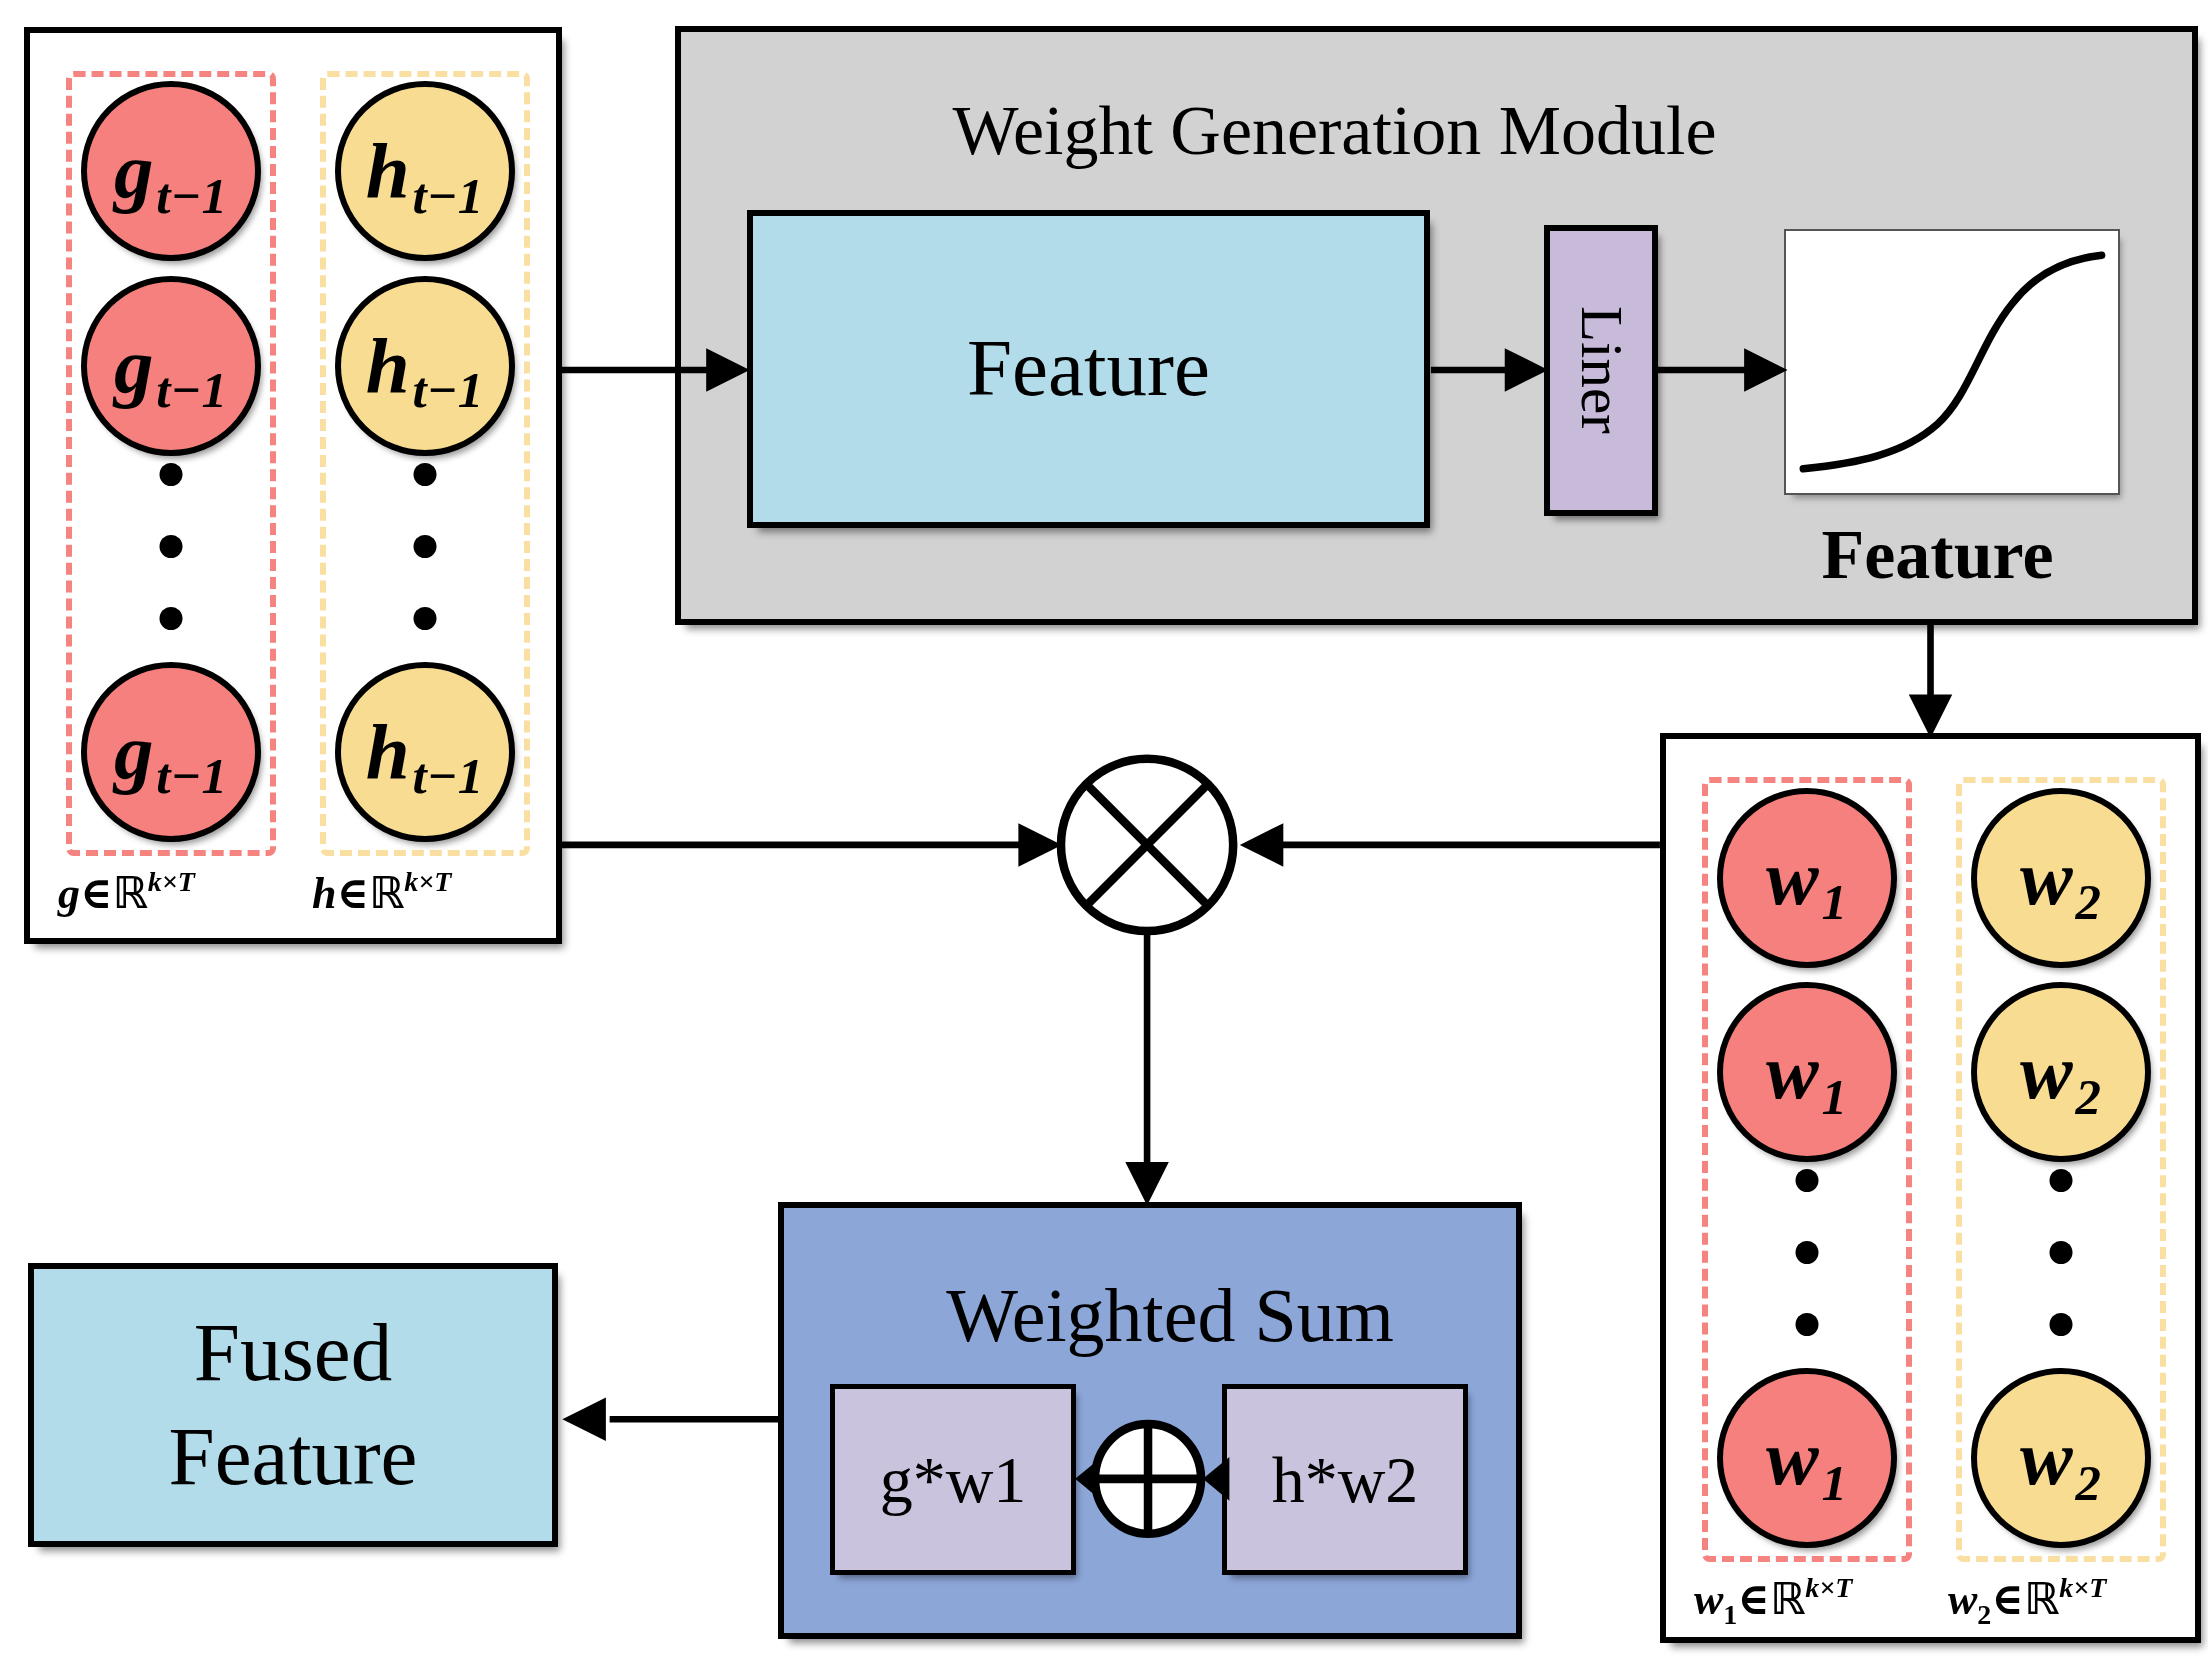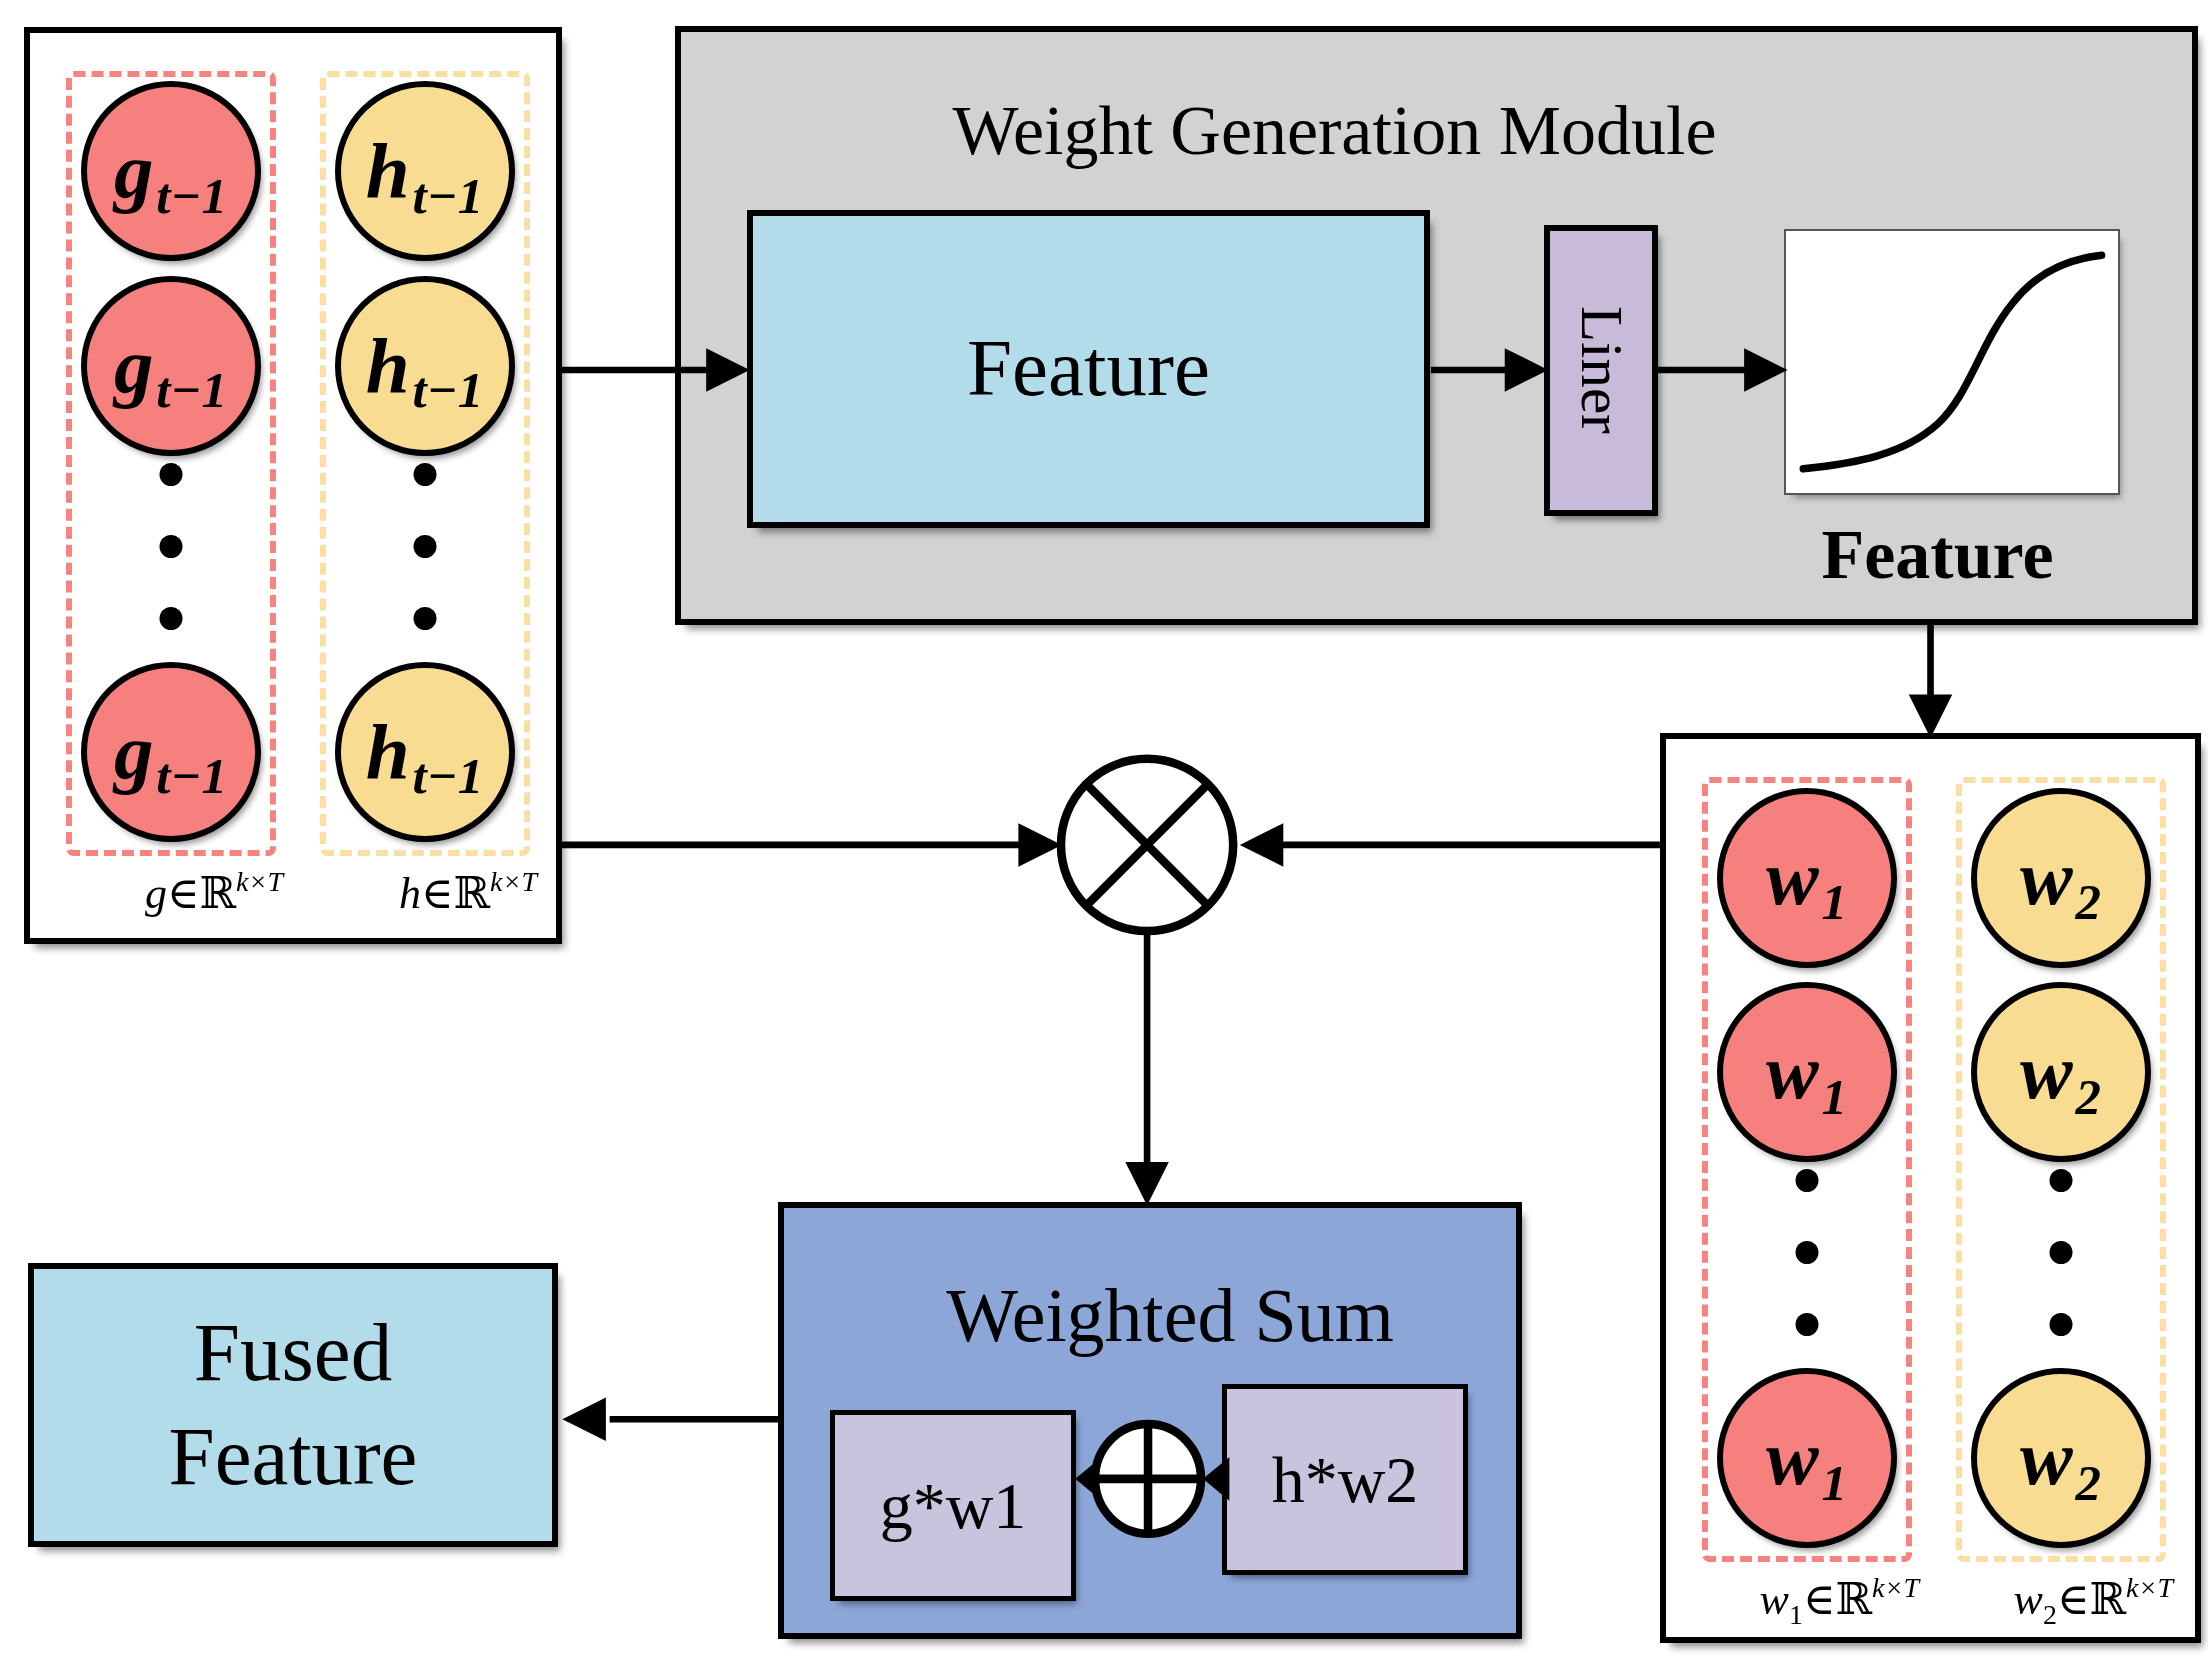--- a/index.html
+++ b/index.html
@@ -25,21 +25,21 @@
           font-style:italic; font-weight:bold; font-size:79px;
           box-shadow:3.8px 5.7px 6.6px -2.8px rgba(0,0,0,.4); }
   .circ.red    { background:var(--red_fill); }
   .circ.yellow { background:var(--yellow_fill); }
   .circ .sub { font-size:51px; position:relative; top:24.6px; margin-left:2.8px; }
   .r1 { top:4.7px; } .r2 { top:199px; } .r3 { top:585px; }
   .dots { position:absolute; left:50%; top:386px; transform:translateX(-50%);
           display:flex; flex-direction:column; gap:49px; }
   .dot  { width:23px; height:23px; border-radius:50%; background:#000; }
   .col-label { position:absolute; top:825px; width:225px; height:72px; line-height:72px;
-               text-align:right; font-style:italic; font-size:44px; white-space:nowrap; }
+               text-align:left; font-style:italic; font-size:44px; white-space:nowrap;font-weight:bold; }
   .col-label.c1 { left:28px; } .col-label.c2 { left:282px; }
   .col-label .sub { font-size:28px; position:relative; top:10.4px;  font-style:normal; }
   .col-label .set { font-style:normal; }
   .col-label .sup { font-size:28px; position:relative; top:-17px; font-style:italic; }
   
   .wgm-title { position:absolute; top:59px; left:0; width:100%; padding-right:204px;
                text-align:center; font-size:70px; }
   .fc-box { position:absolute; left:66px; top:178px; width:683px; height:318px;
             background:var(--process_blue); border:6.6px solid #000;
             display:flex; flex-direction:column; align-items:center; justify-content:center;
@@ -57,21 +57,21 @@
                    text-align:center; font-weight:bold; font-size:70px; }
   
   .ws-box { position:absolute; left:778px; top:1202px; width:744px; height:437px;
             background:var(--sum_blue); border:6.6px solid #000;
             box-shadow:6.6px 8.5px 7.6px -4.7px rgba(0,0,0,.45);padding-left:20px; }
   .ws-title { position:absolute; top:64px; width:100%; text-align:center; font-size:76px; }
   .term-box { position:absolute; top:176px; width:246px; height:191px;
               background:var(--term_lavender); border:5.7px solid #000;
               display:flex; align-items:center; justify-content:center; font-size:66px;
               box-shadow:4.7px 6.6px 6.6px -3.8px rgba(0,0,0,.4); }
-  .term-box.left  { left:46px;margin-top:26px; }
+  .term-box.left  { left:46px; }
   .term-box.right { left:438px; }
   
   .ff-box { position:absolute; left:28px; top:1263px; width:530px; height:284px;
             background:var(--process_blue); border:6.6px solid #000;
             display:flex; flex-direction:column; align-items:center; justify-content:center;
             font-size:83px; line-height:1.25; text-align:center;
             box-shadow:6.6px 8.5px 7.6px -4.7px rgba(0,0,0,.45); }
   
   .overlay { position:absolute; left:0; top:0; width:2209px; height:1670px;
              pointer-events:none; }

